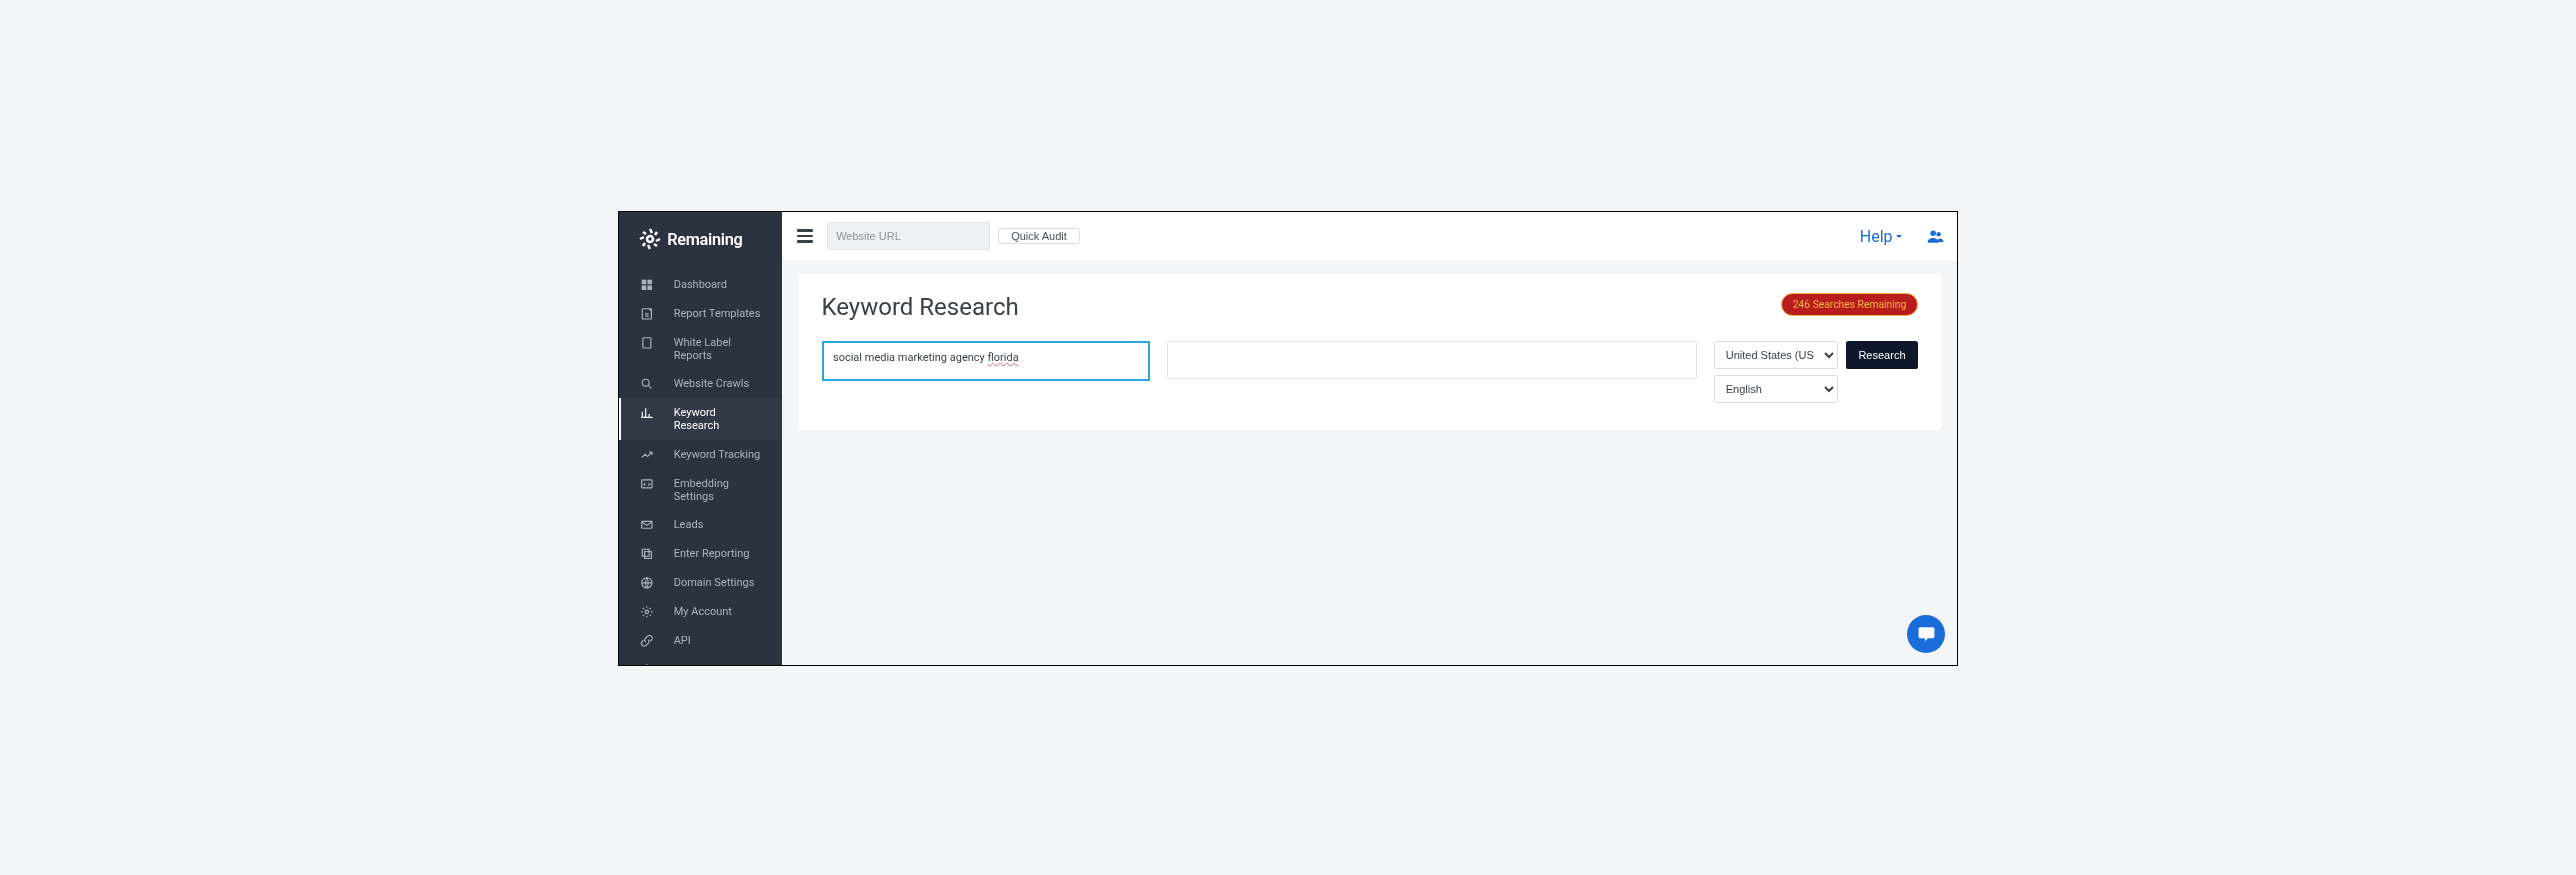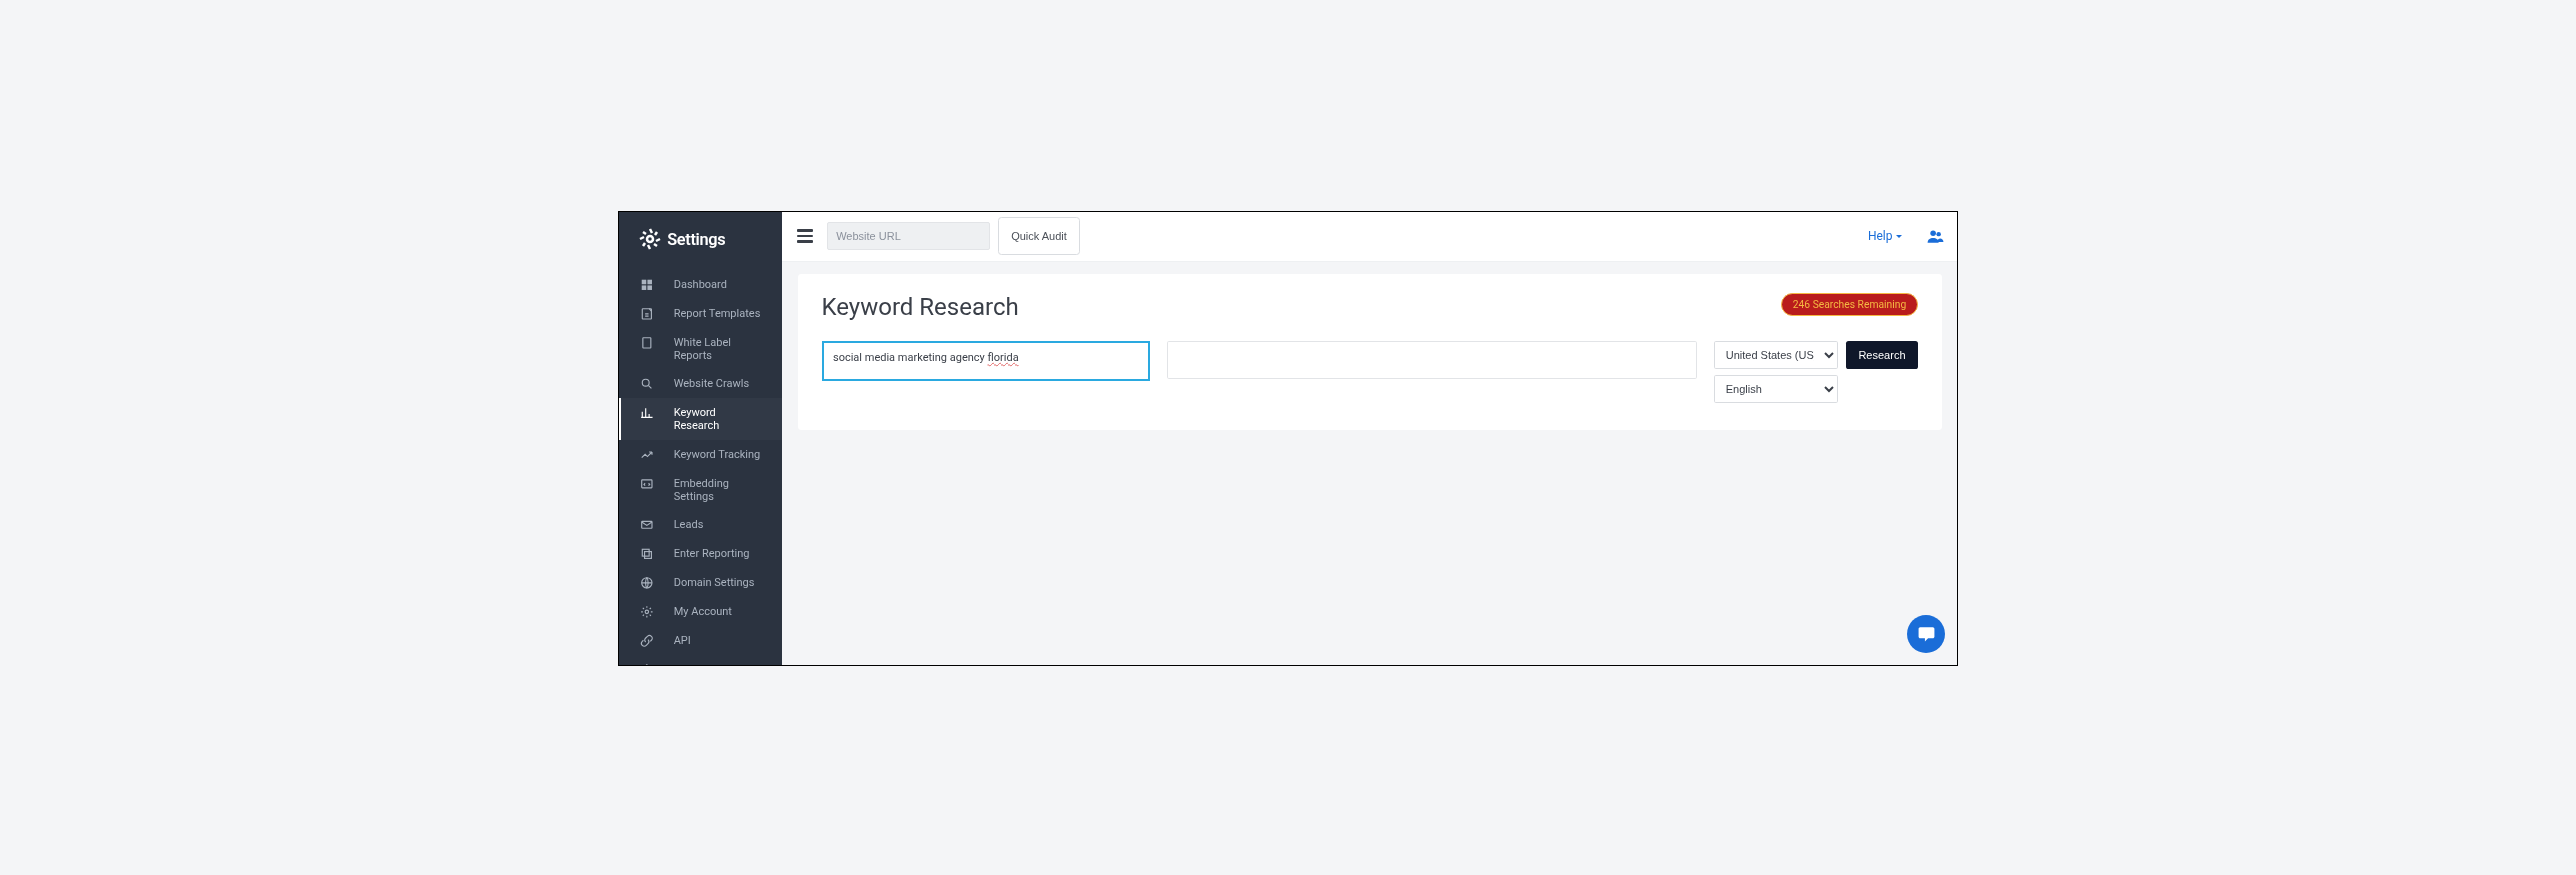--- a/index.html
+++ b/index.html
@@ -112,35 +112,35 @@
       border: 0.9px solid #e2e4e7;
       border-radius: 2px;
       padding: 0 8.6px;
       font-size: 11px;
       color: #555;
     }
     .url-input::placeholder {
       color: #8b919c;
     }
     .quick-audit-btn {
-      height: 38px;
+      height: 16px;
       padding: 0 12px;
       background: #fff;
       border: 0.9px solid #d9dce0;
       border-radius: 3.4px;
       font-size: 11px;
       color: #4b5058;
       cursor: pointer;
     }
     .topbar-spacer {
       flex: 1;
     }
     .help-link {
       color: #1a6dd8;
-      font-size: 12px;
+      font-size: 16px;
       cursor: pointer;
       display: flex;
       align-items: center;
       gap: 3.4px;
       margin-right: 15.5px;
     }
     .help-link::after {
       content: '';
       border-left: 3.4px solid transparent;
       border-right: 3.4px solid transparent;
@@ -286,21 +286,21 @@
 </head>
 <body>
 
 <div class="app-frame">
   <aside class="sidebar">
     <div class="logo">
       <svg class="logo-icon" viewBox="0 0 24 24" fill="none" stroke="currentColor" stroke-width="2.5">
         <circle cx="12" cy="12" r="3"></circle>
         <path d="M12 2 L14 6 M12 22 L10 18 M2 12 L6 10 M22 12 L18 14 M5 5 L8 7 M19 19 L16 17 M19 5 L17 8 M5 19 L7 16"></path>
       </svg>
-      <span class="logo-text">Settings</span>
+      <span class="logo-text">Remaining</span>
     </div>
     <nav class="nav">
       <div class="nav-item">
         <svg viewBox="0 0 24 24" fill="currentColor">
             <rect x="3" y="3" width="8" height="8"></rect>
             <rect x="13" y="3" width="8" height="8"></rect>
             <rect x="3" y="13" width="8" height="8"></rect>
             <rect x="13" y="13" width="8" height="8"></rect>
           </svg>
         <span>Dashboard</span>

